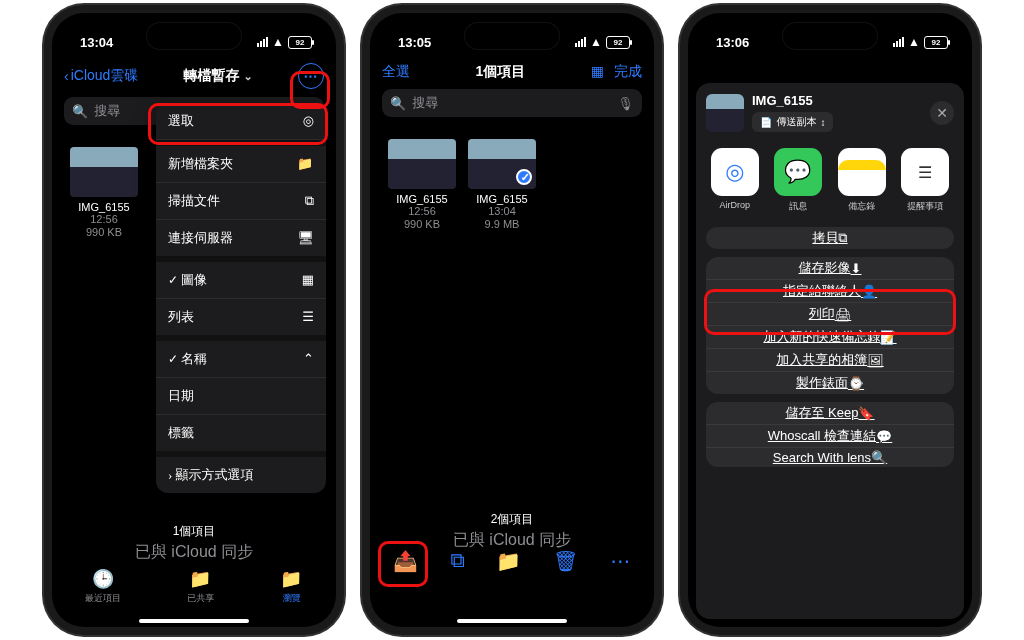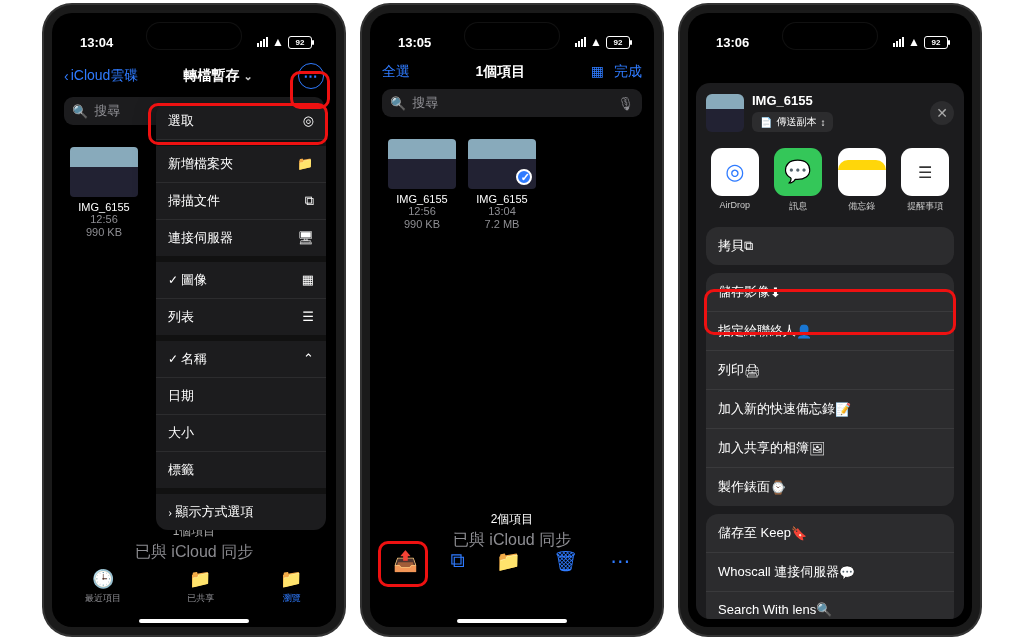--- a/index.html
+++ b/index.html
@@ -10,21 +10,21 @@
     justify-content: center;
     align-items: center;
     height: 640px;
     width: 1024px;
     gap: 34px;
   }
   .phone {
     width: 284px;
     height: 614px;
     background: #000;
-    border-radius: 20px;
+    border-radius: 32px;
     box-shadow: 0 0 0 8px #1a1a1a, 0 0 0 10px #333;
     position: relative;
     overflow: hidden;
     color: #fff;
     font-size: 13px;
   }
   .notch {
     position: absolute;
     top: 10px;
     left: 50%;
@@ -88,21 +88,21 @@
   .sheet { position:absolute; top:70px; left:8px; right:8px; bottom:8px; background:#1c1c1e; border-radius:14px; padding:10px; overflow:hidden;}
   .sheet-header { display:flex; align-items:center; gap:8px; }
   .sheet-thumb { width:38px; height:38px; border-radius:6px; background:linear-gradient(#8ab 0 40%, #223 40% 100%);}
   .sheet-title { font-size:13px; font-weight:600;}
   .sheet-sub { font-size:10px; background:#2c2c2e; border-radius:6px; padding:3px 8px; display:inline-flex; align-items:center; gap:4px; margin-top:4px;}
   .sheet-close { margin-left:auto; width:24px; height:24px; border-radius:50%; background:#2c2c2e; color:#aaa; display:flex; align-items:center; justify-content:center; font-size:14px;}
   .share-apps { display:flex; gap:14px; margin:16px 4px 14px; }
   .app { width:50px; text-align:center; font-size:9px; color:#ccc;}
   .app-icon { width:48px; height:48px; border-radius:11px; margin:0 auto 4px; display:flex; align-items:center; justify-content:center; font-size:22px;}
   .actions { background:#2c2c2e; border-radius:12px; overflow:hidden;}
-  .action { display:flex; align-items:center; justify-content:flex-start; padding:10px 12px; font-size:13px; border-bottom:1px solid #3a3a3c;}
+  .action { display:flex; align-items:center; justify-content:center; padding:2px 12px; font-size:13px; border-bottom:1px solid #3a3a3c;text-decoration:underline;}
   .action:last-child { border-bottom:none; }
   .action-gap { height:8px; }
 </style>
 </head>
 <body>
 
 <div class="phone">
   <div class="notch"></div>
   <div class="statusbar">
     <span>13:04</span>
@@ -167,24 +167,20 @@
       </div>
     <div class="menu-sep"></div>
     <div class="menu-item">
         <span><span class="check">✓ </span><span>名稱</span></span>
         <span>⌃</span>
       </div>
     <div class="menu-item">
         <span>日期</span>
         <span></span>
       </div>
-    <div class="menu-item">
-        <span>大小</span>
-        <span></span>
-      </div>
     <div class="menu-item last">
         <span>標籤</span>
         <span></span>
       </div>
     <div class="menu-sep"></div>
     <div class="menu-item last">
         <span>› <span>顯示方式選項</span></span>
         <span></span>
       </div>
   </div>
@@ -235,21 +231,21 @@
     <div class="thumb">
       <div class="thumb-img"></div>
       <div class="thumb-name">IMG_6155</div>
       <div class="thumb-meta">12:56</div>
       <div class="thumb-meta">990 KB</div>
     </div>
     <div class="thumb">
       <div class="thumb-img checked"></div>
       <div class="thumb-name">IMG_6155</div>
       <div class="thumb-meta">13:04</div>
-      <div class="thumb-meta">7.2 MB</div>
+      <div class="thumb-meta">9.9 MB</div>
     </div>
   </div>
   <div class="footer-info" style="bottom:76px;">
     <div>2個項目</div>
     <div class="sync">已與 iCloud 同步</div>
   </div>
   <div class="toolbar">
     <span>📤</span>
     <span>⧉</span>
     <span>📁</span>
@@ -325,21 +321,21 @@
           <span>⌚</span>
         </div>
     </div>
     <div class="action-gap"></div>
     <div class="actions">
       <div class="action">
           <span>儲存至 Keep</span>
           <span>🔖</span>
         </div>
       <div class="action">
-          <span>Whoscall 連接伺服器</span>
+          <span>Whoscall 檢查連結</span>
           <span>💬</span>
         </div>
       <div class="action">
           <span>Search With lens</span>
           <span>🔍</span>
         </div>
     </div>
   </div>
   <div class="highlight-red" style="top:276px; left:16px; right:16px; height:40px;"></div>
 </div>

